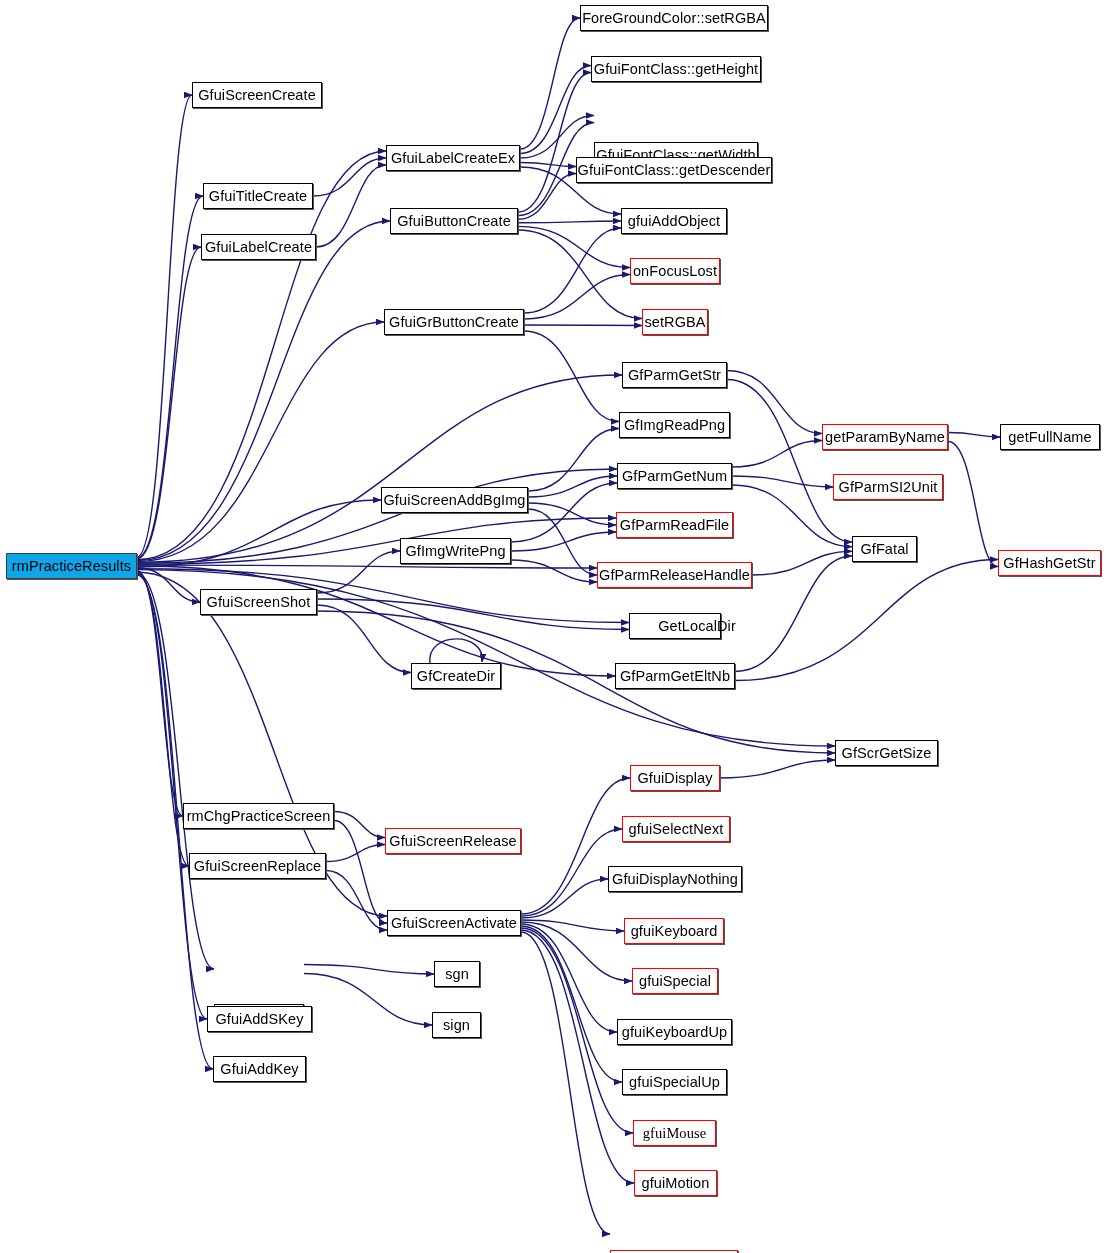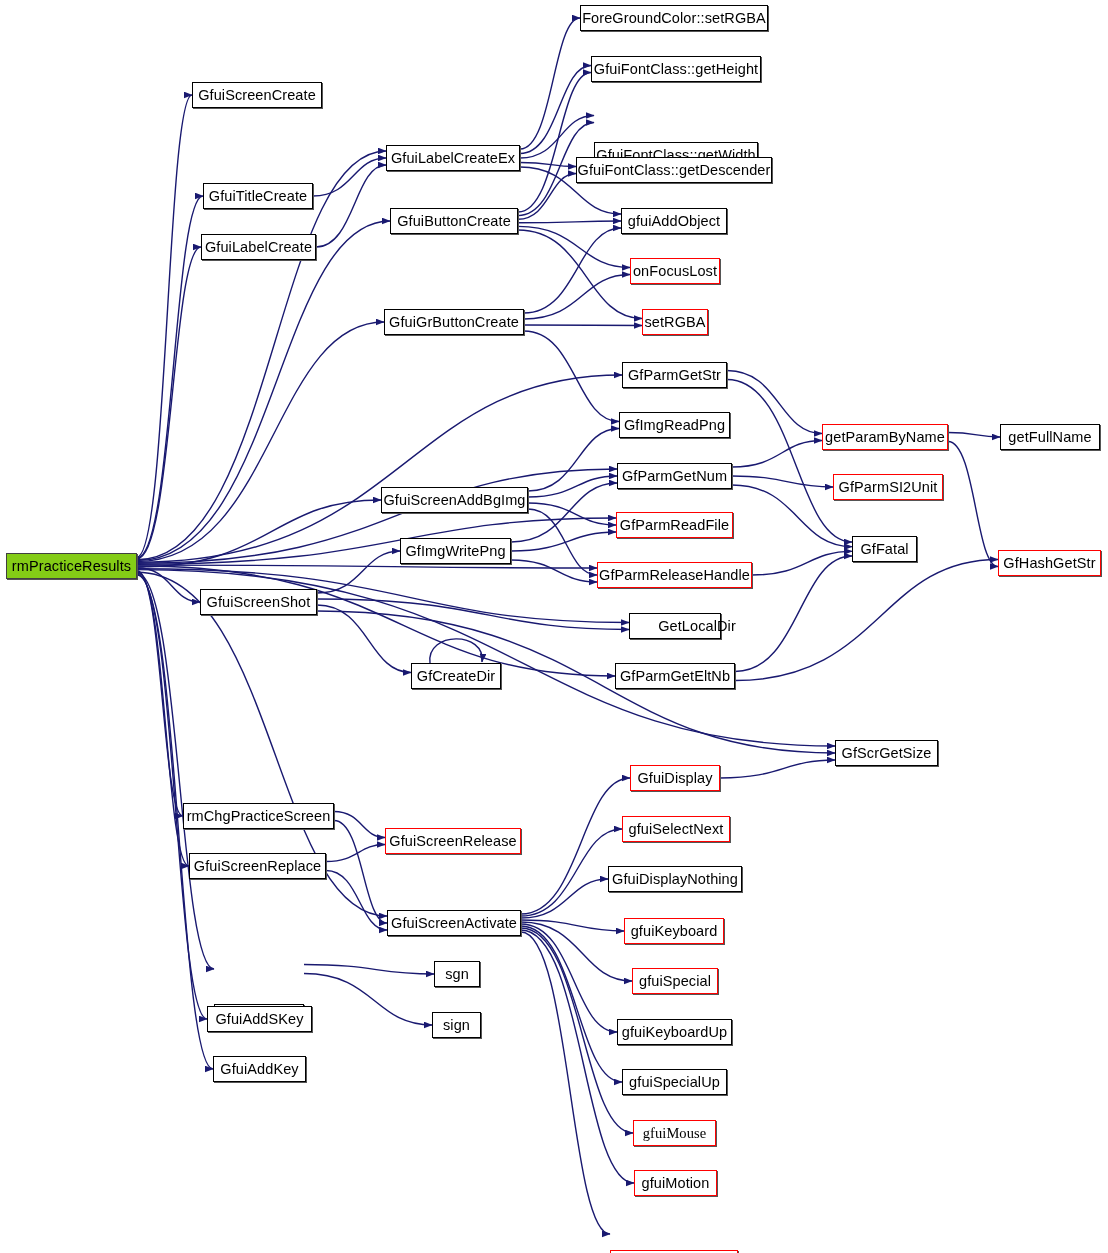--- a/index.html
+++ b/index.html
@@ -22,21 +22,21 @@
     background:#ffffff;
     border:1px solid #000000;
     color:#000000;
     font-size:14.5px;
     line-height:1;
     white-space:nowrap;
     letter-spacing:0.1px;
     z-index:5;
   }
   .node.red{border-color:#ff0000;}
-  .node.root{background:#84cc16;border-color:#404040;justify-content:center;}
+  .node.root{background:#0ea5e9;border-color:#404040;justify-content:center;}
   .node.shadow{box-shadow:1px 1px 0 0 #555;}
 </style>
 </head>
 <body>
 
 <div id="canvas">
   <svg id="edges" viewBox="0 0 1108 1253" xmlns="http://www.w3.org/2000/svg">
     <defs>
       <marker id="arrow" markerWidth="9" markerHeight="7" refX="8.4" refY="3.5" orient="auto" markerUnits="userSpaceOnUse">
         <path d="M0,0 L9,3.5 L0,7 Z" fill="#191970"></path>

